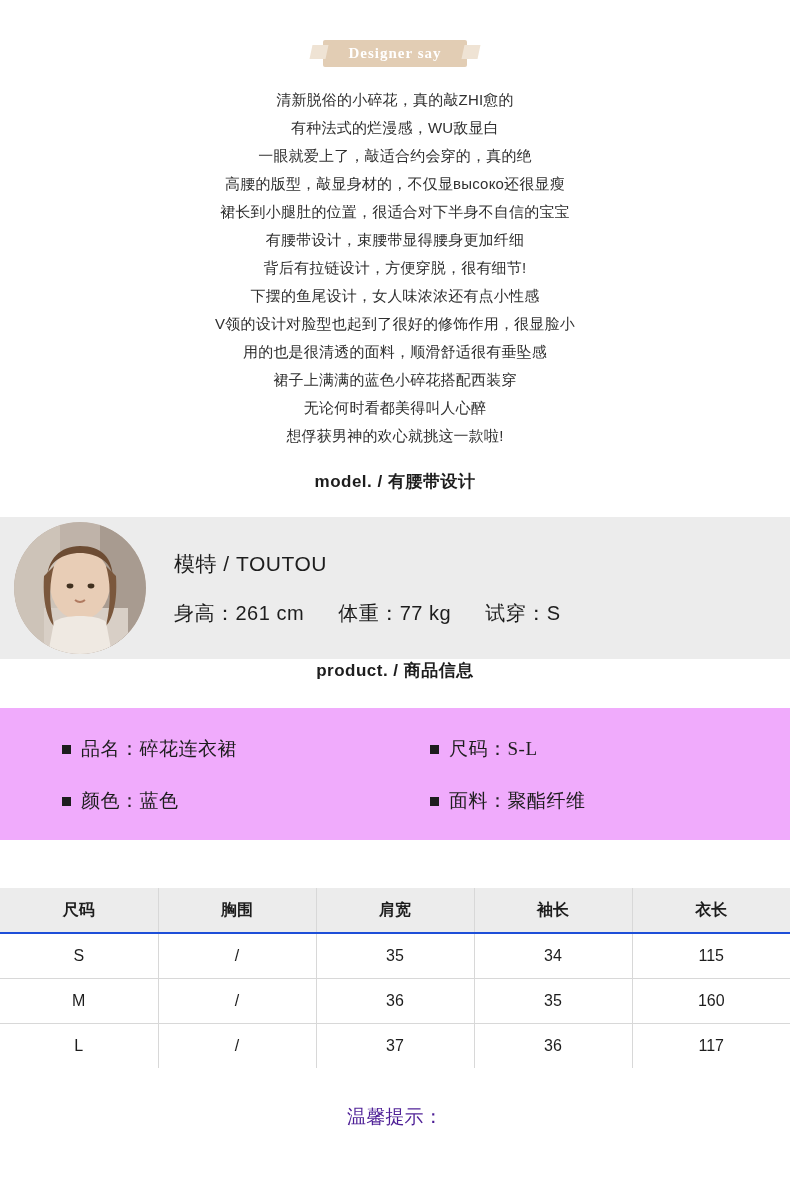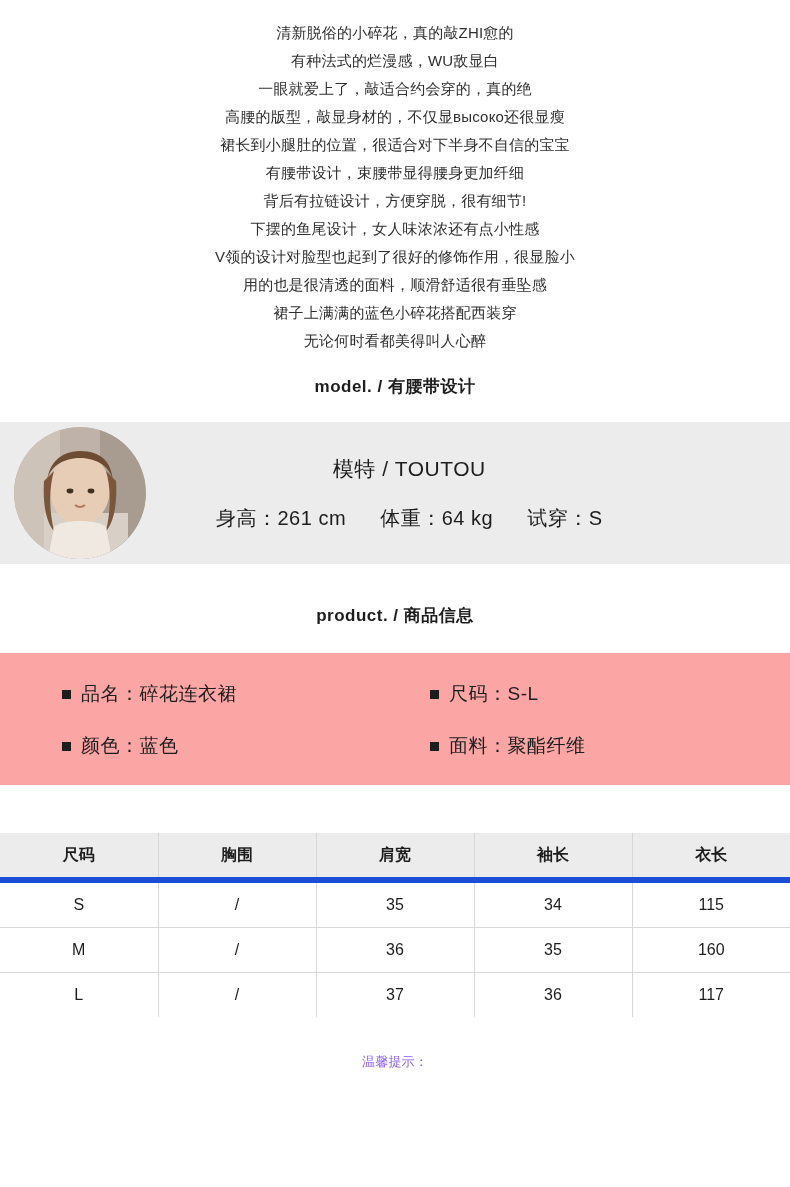--- a/index.html
+++ b/index.html
@@ -77,21 +77,21 @@
 
   
   .section-title {
     text-align: center;
     font-size: 17px;
     font-weight: bold;
     color: #1d1d1d;
     letter-spacing: 0.5px;
   }
   #model-title { margin-top: 24px; }
-  #product-title { margin-top: 40px; }
+  #product-title { }
 
   
   .model-band {
     margin-top: 24px;
     background: #ececec;
     height: 142px;
     display: flex;
     align-items: center;
     padding-left: 14px;
     box-sizing: border-box;
@@ -100,44 +100,44 @@
     width: 132px;
     height: 132px;
     border-radius: 50%;
     overflow: hidden;
     flex: 0 0 132px;
     position: relative;
     background: #cfc4bb;
   }
   .avatar svg { display: block; }
   .model-info {
-    margin-left: 70px;
-    text-align: center;
+    margin-left: 28px;
   }
   .model-name {
     font-size: 21px;
     color: #1d1d1d;
     letter-spacing: 0.5px;
   }
   .model-stats {
     margin-top: 22px;
     font-size: 20px;
     color: #1d1d1d;
     letter-spacing: 0.5px;
   }
   .model-stats span { margin-right: 28px; }
   .model-stats span:last-child { margin-right: 0; }
 
   
   .product-band {
     margin-top: 26px;
-    background: #fca5a5;
+    background: #f0abfc;
     height: 132px;
     box-sizing: border-box;
     padding: 28px 0 12px 0;
+    font-family: Liberation Serif, serif;
   }
   .product-rows {
     display: block;
   }
   .product-row {
     display: flex;
     margin-bottom: 26px;
   }
   .product-cell {
     font-size: 19px;
@@ -169,61 +169,67 @@
     color: #1d1d1d;
     font-weight: normal;
     height: 42px;
     border-right: 1px solid #d8d8d8;
     border-bottom: 1px solid #d8d8d8;
   }
   .size-table th {
     background: #ececec;
     font-weight: bold;
     font-size: 16px;
-    border-bottom: 6px solid #1d4ed8;
+    border-bottom: 2px solid #1d4ed8;
   }
   .size-table tr th:last-child,
   .size-table tr td:last-child {
     border-right: none;
   }
   .size-table tr:last-child td {
     border-bottom: none;
   }
 
   
   .notes {
     margin-top: 36px;
     text-align: center;
   }
   .notes p {
     margin: 0 0 7px 0;
-    font-size: 13px;
-    color: #8b5cf6;
+    font-size: 19px;
+    color: #4c1d95;
     letter-spacing: 0.2px;
   }
 </style>
 </head>
 <body>
 
 <div class="page">
 
+  <div class="banner-wrap">
+    <div class="banner">
+      <span class="banner-text">Designer  say</span>
+    </div>
+  </div>
 
   <div class="desc">
     <p>清新脱俗的小碎花，真的敲ZHI愈的</p>
     <p>有种法式的烂漫感，WU敌显白</p>
     <p>一眼就爱上了，敲适合约会穿的，真的绝</p>
     <p>高腰的版型，敲显身材的，不仅显высоко还很显瘦</p>
     <p>裙长到小腿肚的位置，很适合对下半身不自信的宝宝</p>
     <p>有腰带设计，束腰带显得腰身更加纤细</p>
     <p>背后有拉链设计，方便穿脱，很有细节!</p>
     <p>下摆的鱼尾设计，女人味浓浓还有点小性感</p>
     <p>V领的设计对脸型也起到了很好的修饰作用，很显脸小</p>
     <p>用的也是很清透的面料，顺滑舒适很有垂坠感</p>
     <p>裙子上满满的蓝色小碎花搭配西装穿</p>
     <p>无论何时看都美得叫人心醉</p>
+    <p>想俘获男神的欢心就挑这一款啦!</p>
   </div>
 
   <div class="section-title" id="model-title">model. /  有腰带设计</div>
 
   <div class="model-band">
     <div class="avatar">
       <svg width="132" height="132" viewBox="0 0 132 132">
         <defs>
           <clipPath id="c">
               <circle cx="66" cy="66" r="66"></circle>
@@ -242,21 +248,21 @@
           <ellipse cx="77" cy="64" rx="3.4" ry="2.4" fill="#40301f"></ellipse>
           <path d="M61 78 Q66 82 71 78" stroke="#b07a60" stroke-width="2" fill="none"></path>
           <path d="M40 100 C48 92 84 92 92 100 L98 132 L34 132 Z" fill="#efe9e2"></path>
         </g>
       </svg>
     </div>
     <div class="model-info">
       <div class="model-name">模特 / TOUTOU</div>
       <div class="model-stats">
         <span>身高：261 cm</span>
-        <span>体重：64 kg</span>
+        <span>体重：77 kg</span>
         <span>试穿：S</span>
       </div>
     </div>
   </div>
 
   <div class="section-title" id="product-title">product. / 商品信息</div>
 
   <div class="product-band">
     <div class="product-rows">
       <div class="product-row">

